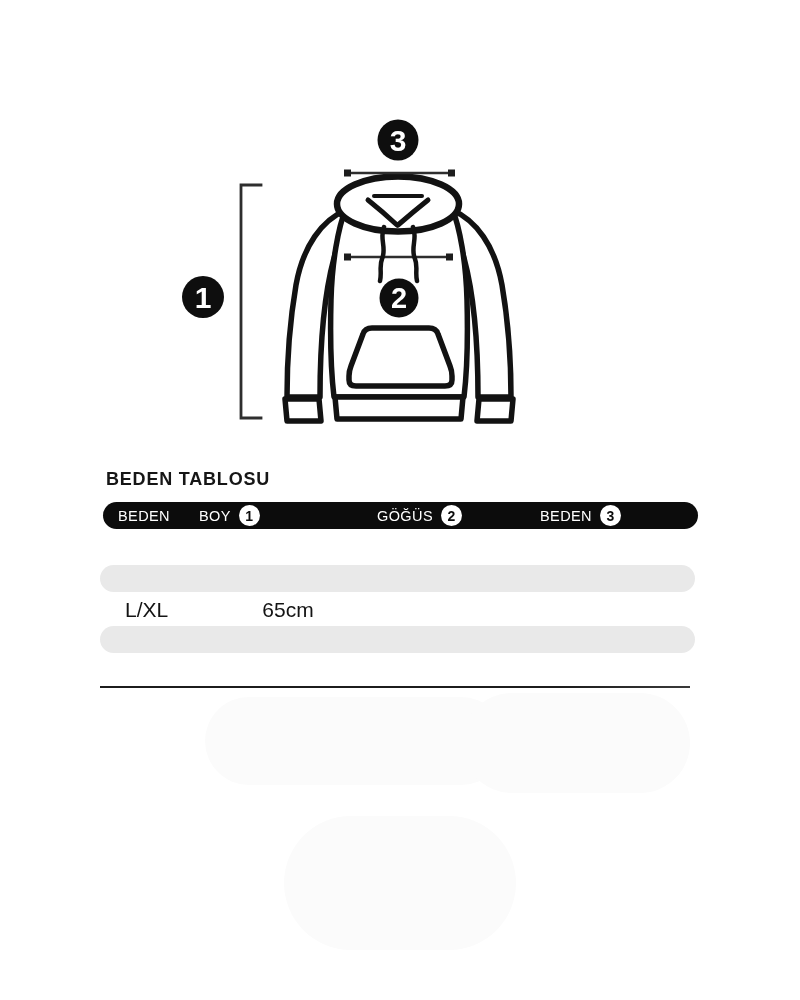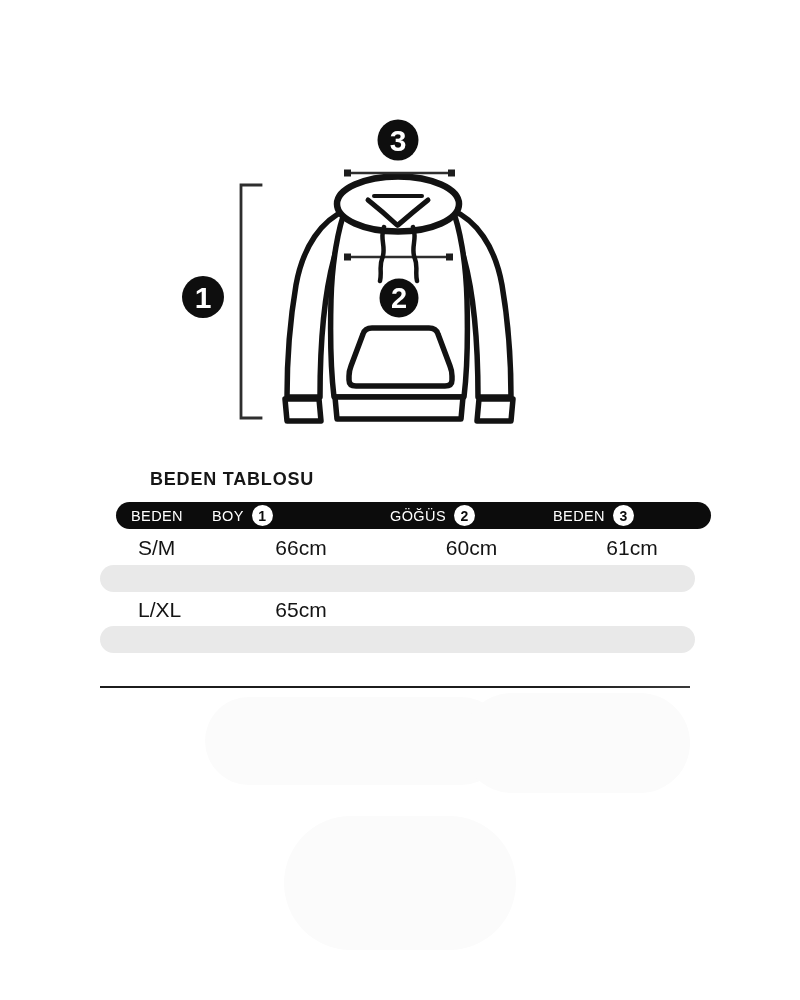--- a/index.html
+++ b/index.html
@@ -18,24 +18,24 @@
   
   .ghost { position: absolute; background: #fbfbfb; }
   .ghost.g1 { left: 205px; top: 697px; width: 300px; height: 88px;  border-radius: 48px; }
   .ghost.g2 { left: 462px; top: 693px; width: 228px; height: 100px; border-radius: 50px; }
   .ghost.g3 { left: 284px; top: 816px; width: 232px; height: 134px; border-radius: 70px; }
 
   
   .chart-title {
     position: absolute; left: 106px; top: 469px;
     font-size: 18px; line-height: 21px; font-weight: 700;
-    letter-spacing: 0.8px; color: #161616; margin-left: 44px;
+    letter-spacing: 0.8px; color: #161616;
   }
   .grid4 {
-    position: absolute; left: 116px; width: 595px;
+    position: absolute; left: 103px; width: 595px;
     display: grid;
     grid-template-columns: 96px 178px 163px 158px;
     align-items: center;
   }
   .header-bar {
     top: 502px; height: 27px;
     background: #0c0c0c; border-radius: 13.5px;
     color: #ffffff;
   }
   .hcell { display: flex; align-items: center; gap: 8px;
@@ -140,26 +140,20 @@
     <div class="hcell">
       <span>GÖĞÜS</span>
       <span class="hbadge">2</span>
     </div>
     <div class="hcell">
       <span>BEDEN</span>
       <span class="hbadge">3</span>
     </div>
   </div>
 
-  <div class="grid4 data-row row-1">
-    <div class="cell first">S/M</div>
-    <div class="cell">66cm</div>
-    <div class="cell">60cm</div>
-    <div class="cell">61cm</div>
-  </div>
 
   <div class="stripe stripe-1"></div>
 
   <div class="grid4 data-row row-2">
     <div class="cell first">L/XL</div>
     <div class="cell">65cm</div>
   </div>
 
   <div class="stripe stripe-2"></div>
 

